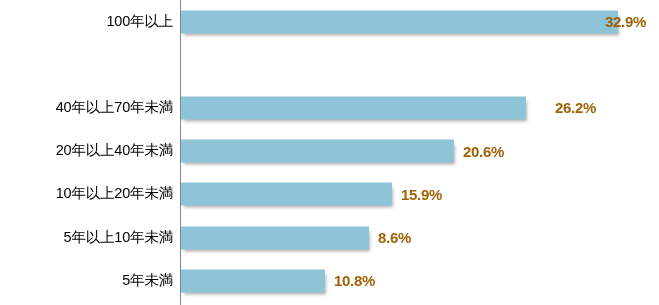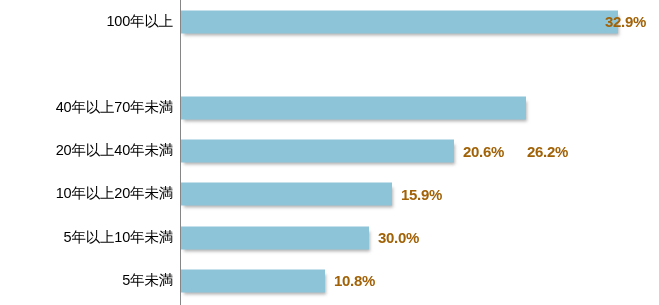--- a/index.html
+++ b/index.html
@@ -112,21 +112,21 @@
           <div class="bar" style="width:437px;"></div>
           <div class="value-label" style="left:424px;">32.9%</div>
         </div>
       </div>
 
 
       <div class="bar-row" style="top:86.4px;">
         <div class="cat-label">40年以上70年未満</div>
         <div class="bar-wrap" style="width:345px;">
           <div class="bar" style="width:345px;"></div>
-          <div class="value-label" style="left:346px;margin-top:44px;">26.2%</div>
+          <div class="value-label" style="left:374px;">26.2%</div>
         </div>
       </div>
 
       <div class="bar-row" style="top:129.6px;">
         <div class="cat-label">20年以上40年未満</div>
         <div class="bar-wrap" style="width:273px;">
           <div class="bar" style="width:273px;"></div>
           <div class="value-label" style="left:282px;">20.6%</div>
         </div>
       </div>
@@ -136,21 +136,21 @@
         <div class="bar-wrap" style="width:211px;padding-left:48px;">
           <div class="bar" style="width:211px;"></div>
           <div class="value-label" style="left:220px;">15.9%</div>
         </div>
       </div>
 
       <div class="bar-row" style="top:216px;">
         <div class="cat-label">5年以上10年未満</div>
         <div class="bar-wrap" style="width:188px;">
           <div class="bar" style="width:188px;"></div>
-          <div class="value-label" style="left:197px;">30.0%</div>
+          <div class="value-label" style="left:197px;">8.6%</div>
         </div>
       </div>
 
       <div class="bar-row" style="top:259.2px;">
         <div class="cat-label">5年未満</div>
         <div class="bar-wrap" style="width:144px;">
           <div class="bar" style="width:144px;"></div>
           <div class="value-label" style="left:153px;">10.8%</div>
         </div>
       </div>

